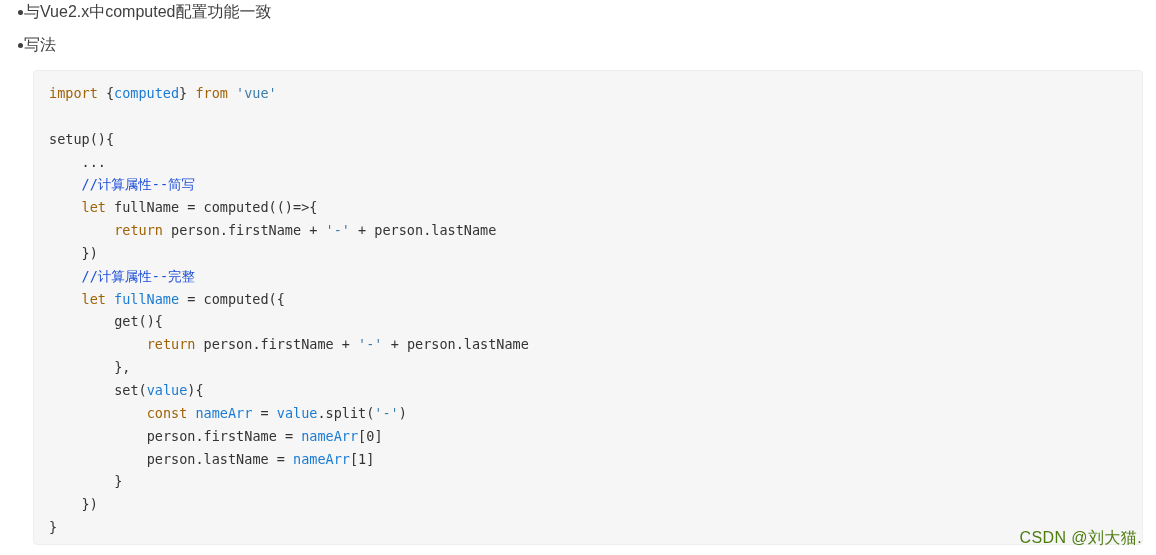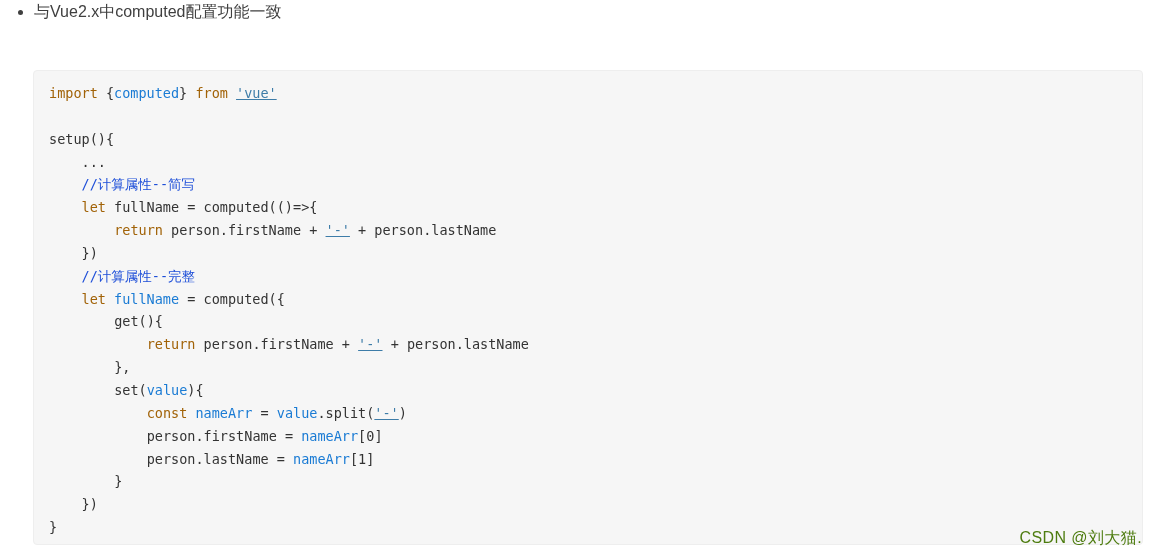--- a/index.html
+++ b/index.html
@@ -17,21 +17,21 @@
   }
 
   
   .bullet-list {
     list-style: none;
     margin: 0;
     padding: 0;
   }
   .bullet-item {
     position: relative;
-    padding-left: 34px;
+    padding-left: 24px;
     font-size: 16px;
     line-height: 22px;
     color: #3f3f3f;
   }
   .bullet-item:nth-child(1) { margin-top: 1px; }
   .bullet-item:nth-child(2) { margin-top: 11px; }
   .bullet-dot {
     position: absolute;
     left: 18px;
     top: 9px;
@@ -64,21 +64,21 @@
     line-height: 22.85px;
     white-space: pre;
     color: #333333;
     tab-size: 4;
   }
   .code-line { display: block; min-height: 22.85px; }
 
   
   .tok-kw   { color: #a16207; }            
   .tok-id   { color: #1a7bd4; }            
-  .tok-str  { color: #3d7ca8; text-decoration: underline; }            
+  .tok-str  { color: #3d7ca8; }            
   .tok-cmt  { color: #1d4ed8; }            
   .tok-pln  { color: #333333; text-align: right; }            
   .tok-pun  { color: #333333; }            
 
   
   .watermark {
     position: absolute;
     right: 14px;
     bottom: 6px;
     font-size: 16px;
@@ -89,20 +89,24 @@
   }
 </style>
 </head>
 <body>
 
 <ul class="bullet-list">
   <li class="bullet-item">
     <span class="bullet-dot"></span>
     <span>与Vue2.x中computed配置功能一致</span>
   </li>
+  <li class="bullet-item">
+    <span class="bullet-dot"></span>
+    <span>写法</span>
+  </li>
 </ul>
 
 <div class="code-block">
   <div class="code-inner">
     <pre class="code"><code id="code-target"><span class="code-line"><span class="tok-kw">import</span><span class="tok-pun"> </span><span class="tok-pun">{</span><span class="tok-id">computed</span><span class="tok-pun">}</span><span class="tok-pun"> </span><span class="tok-kw">from</span><span class="tok-pun"> </span><span class="tok-str">'vue'</span></span><span class="code-line">&nbsp;</span><span class="code-line"><span class="tok-pln">setup</span><span class="tok-pun">(</span><span class="tok-pun">)</span><span class="tok-pun">{</span></span><span class="code-line"><span class="tok-pun"> </span><span class="tok-pun"> </span><span class="tok-pun"> </span><span class="tok-pun"> </span><span class="tok-pun">.</span><span class="tok-pun">.</span><span class="tok-pun">.</span></span><span class="code-line"><span class="tok-cmt">    //计算属性--简写</span></span><span class="code-line"><span class="tok-pun"> </span><span class="tok-pun"> </span><span class="tok-pun"> </span><span class="tok-pun"> </span><span class="tok-kw">let</span><span class="tok-pun"> </span><span class="tok-pln">fullName</span><span class="tok-pun"> </span><span class="tok-pun">=</span><span class="tok-pun"> </span><span class="tok-pln">computed</span><span class="tok-pun">(</span><span class="tok-pun">(</span><span class="tok-pun">)</span><span class="tok-pun">=</span><span class="tok-pun">&gt;</span><span class="tok-pun">{</span></span><span class="code-line"><span class="tok-pun"> </span><span class="tok-pun"> </span><span class="tok-pun"> </span><span class="tok-pun"> </span><span class="tok-pun"> </span><span class="tok-pun"> </span><span class="tok-pun"> </span><span class="tok-pun"> </span><span class="tok-kw">return</span><span class="tok-pun"> </span><span class="tok-pln">person</span><span class="tok-pun">.</span><span class="tok-pln">firstName</span><span class="tok-pun"> </span><span class="tok-pun">+</span><span class="tok-pun"> </span><span class="tok-str">'-'</span><span class="tok-pun"> </span><span class="tok-pun">+</span><span class="tok-pun"> </span><span class="tok-pln">person</span><span class="tok-pun">.</span><span class="tok-pln">lastName</span></span><span class="code-line"><span class="tok-pun"> </span><span class="tok-pun"> </span><span class="tok-pun"> </span><span class="tok-pun"> </span><span class="tok-pun">}</span><span class="tok-pun">)</span></span><span class="code-line"><span class="tok-cmt">    //计算属性--完整</span></span><span class="code-line"><span class="tok-pun"> </span><span class="tok-pun"> </span><span class="tok-pun"> </span><span class="tok-pun"> </span><span class="tok-kw">let</span><span class="tok-pun"> </span><span class="tok-id">fullName</span><span class="tok-pun"> </span><span class="tok-pun">=</span><span class="tok-pun"> </span><span class="tok-pln">computed</span><span class="tok-pun">(</span><span class="tok-pun">{</span></span><span class="code-line"><span class="tok-pun"> </span><span class="tok-pun"> </span><span class="tok-pun"> </span><span class="tok-pun"> </span><span class="tok-pun"> </span><span class="tok-pun"> </span><span class="tok-pun"> </span><span class="tok-pun"> </span><span class="tok-pln">get</span><span class="tok-pun">(</span><span class="tok-pun">)</span><span class="tok-pun">{</span></span><span class="code-line"><span class="tok-pun"> </span><span class="tok-pun"> </span><span class="tok-pun"> </span><span class="tok-pun"> </span><span class="tok-pun"> </span><span class="tok-pun"> </span><span class="tok-pun"> </span><span class="tok-pun"> </span><span class="tok-pun"> </span><span class="tok-pun"> </span><span class="tok-pun"> </span><span class="tok-pun"> </span><span class="tok-kw">return</span><span class="tok-pun"> </span><span class="tok-pln">person</span><span class="tok-pun">.</span><span class="tok-pln">firstName</span><span class="tok-pun"> </span><span class="tok-pun">+</span><span class="tok-pun"> </span><span class="tok-str">'-'</span><span class="tok-pun"> </span><span class="tok-pun">+</span><span class="tok-pun"> </span><span class="tok-pln">person</span><span class="tok-pun">.</span><span class="tok-pln">lastName</span></span><span class="code-line"><span class="tok-pun"> </span><span class="tok-pun"> </span><span class="tok-pun"> </span><span class="tok-pun"> </span><span class="tok-pun"> </span><span class="tok-pun"> </span><span class="tok-pun"> </span><span class="tok-pun"> </span><span class="tok-pun">}</span><span class="tok-pun">,</span></span><span class="code-line"><span class="tok-pun"> </span><span class="tok-pun"> </span><span class="tok-pun"> </span><span class="tok-pun"> </span><span class="tok-pun"> </span><span class="tok-pun"> </span><span class="tok-pun"> </span><span class="tok-pun"> </span><span class="tok-pln">set</span><span class="tok-pun">(</span><span class="tok-id">value</span><span class="tok-pun">)</span><span class="tok-pun">{</span></span><span class="code-line"><span class="tok-pun"> </span><span class="tok-pun"> </span><span class="tok-pun"> </span><span class="tok-pun"> </span><span class="tok-pun"> </span><span class="tok-pun"> </span><span class="tok-pun"> </span><span class="tok-pun"> </span><span class="tok-pun"> </span><span class="tok-pun"> </span><span class="tok-pun"> </span><span class="tok-pun"> </span><span class="tok-kw">const</span><span class="tok-pun"> </span><span class="tok-id">nameArr</span><span class="tok-pun"> </span><span class="tok-pun">=</span><span class="tok-pun"> </span><span class="tok-id">value</span><span class="tok-pun">.</span><span class="tok-pln">split</span><span class="tok-pun">(</span><span class="tok-str">'-'</span><span class="tok-pun">)</span></span><span class="code-line"><span class="tok-pun"> </span><span class="tok-pun"> </span><span class="tok-pun"> </span><span class="tok-pun"> </span><span class="tok-pun"> </span><span class="tok-pun"> </span><span class="tok-pun"> </span><span class="tok-pun"> </span><span class="tok-pun"> </span><span class="tok-pun"> </span><span class="tok-pun"> </span><span class="tok-pun"> </span><span class="tok-pln">person</span><span class="tok-pun">.</span><span class="tok-pln">firstName</span><span class="tok-pun"> </span><span class="tok-pun">=</span><span class="tok-pun"> </span><span class="tok-id">nameArr</span><span class="tok-pun">[</span><span class="tok-pun">0</span><span class="tok-pun">]</span></span><span class="code-line"><span class="tok-pun"> </span><span class="tok-pun"> </span><span class="tok-pun"> </span><span class="tok-pun"> </span><span class="tok-pun"> </span><span class="tok-pun"> </span><span class="tok-pun"> </span><span class="tok-pun"> </span><span class="tok-pun"> </span><span class="tok-pun"> </span><span class="tok-pun"> </span><span class="tok-pun"> </span><span class="tok-pln">person</span><span class="tok-pun">.</span><span class="tok-pln">lastName</span><span class="tok-pun"> </span><span class="tok-pun">=</span><span class="tok-pun"> </span><span class="tok-id">nameArr</span><span class="tok-pun">[</span><span class="tok-pun">1</span><span class="tok-pun">]</span></span><span class="code-line"><span class="tok-pun"> </span><span class="tok-pun"> </span><span class="tok-pun"> </span><span class="tok-pun"> </span><span class="tok-pun"> </span><span class="tok-pun"> </span><span class="tok-pun"> </span><span class="tok-pun"> </span><span class="tok-pun">}</span></span><span class="code-line"><span class="tok-pun"> </span><span class="tok-pun"> </span><span class="tok-pun"> </span><span class="tok-pun"> </span><span class="tok-pun">}</span><span class="tok-pun">)</span></span><span class="code-line"><span class="tok-pun">}</span></span></code></pre>
   </div>
 </div>
 
 <div class="watermark">CSDN @刘大猫.</div>
 

